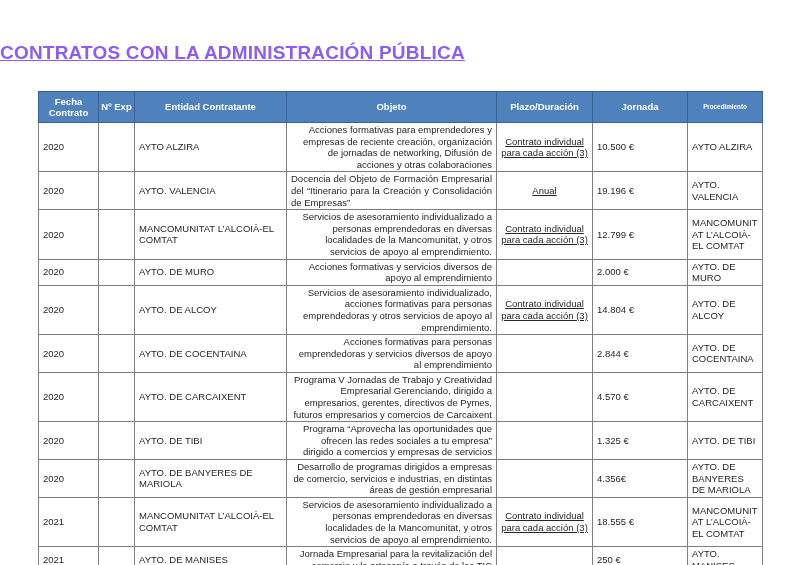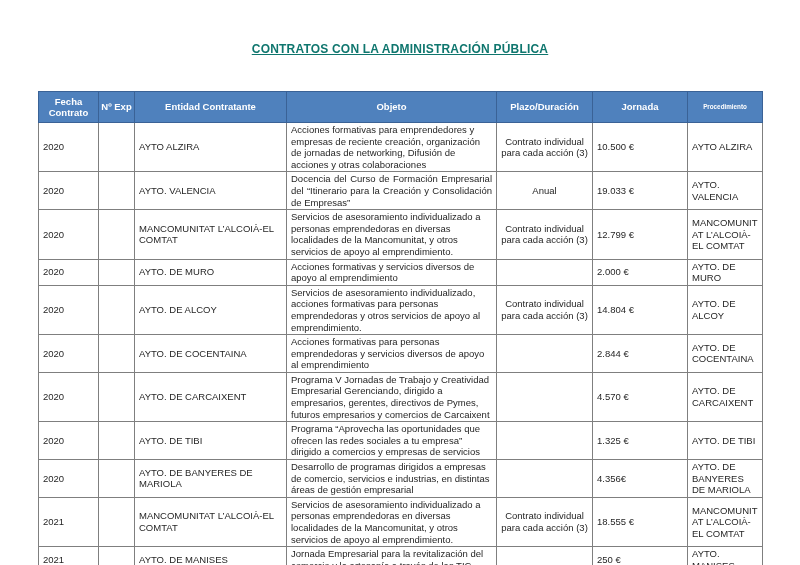--- a/index.html
+++ b/index.html
@@ -11,24 +11,24 @@
     background: #ffffff;
     font-family: "Liberation Sans", sans-serif;
     color: #262626;
     overflow: hidden;
   }
   .doc-title {
     position: absolute;
     top: 42px;
     left: 0;
     width: 100%;
-    text-align: center;
-    font-size: 12px;
+    text-align: left;
+    font-size: 19px;
     font-weight: bold;
-    color: #0f766e;
+    color: #8b5cf6;
     text-decoration: underline;
     letter-spacing: 0.2px;
   }
   table.contracts {
     position: absolute;
     left: 38px;
     top: 91px;
     width: 724px;
     border-collapse: collapse;
     table-layout: fixed;
@@ -54,23 +54,23 @@
     font-size: 9.5px;
     line-height: 11.6px;
     padding: 1px 4px;
     vertical-align: middle;
     word-wrap: break-word;
     overflow-wrap: break-word;
   }
   td.c-fecha   { text-align: left; padding-left: 8px; }
   td.c-exp     { text-align: left; }
   td.c-entidad { text-align: left; padding-left: 7px; }
-  td.c-objeto  { text-align: left; padding: 1px 5px; }
+  td.c-objeto  { text-align: right; padding: 1px 5px; }
   td.c-objeto.justify { text-align: justify; }
-  td.c-plazo   { text-align: center; }
+  td.c-plazo   { text-align: center; text-decoration: underline; }
   td.c-importe { text-align: left; }
   td.c-proc    { text-align: left; padding-left: 6px; }
 </style>
 </head>
 <body>
 
 <div class="page">
   <div class="doc-title">CONTRATOS CON LA ADMINISTRACIÓN PÚBLICA</div>
 
   <table class="contracts">
@@ -101,23 +101,23 @@
       <td class="c-entidad">AYTO ALZIRA</td>
       <td class="c-objeto">Acciones formativas para emprendedores y empresas de reciente creación, organización de jornadas de networking, Difusión de acciones y otras colaboraciones</td>
       <td class="c-plazo">Contrato individual para cada acción (3)</td>
       <td class="c-importe">10.500 €</td>
       <td class="c-proc">AYTO ALZIRA</td>
     </tr>
         <tr>
       <td class="c-fecha">2020</td>
       <td class="c-exp"></td>
       <td class="c-entidad">AYTO. VALENCIA</td>
-      <td class="c-objeto justify">Docencia del Curso de Formación Empresarial del “Itinerario para la Creación y Consolidación de Empresas”</td>
+      <td class="c-objeto justify">Docencia del Objeto de Formación Empresarial del “Itinerario para la Creación y Consolidación de Empresas”</td>
       <td class="c-plazo">Anual</td>
-      <td class="c-importe">19.033 €</td>
+      <td class="c-importe">19.196 €</td>
       <td class="c-proc">AYTO. VALENCIA</td>
     </tr>
         <tr>
       <td class="c-fecha">2020</td>
       <td class="c-exp"></td>
       <td class="c-entidad">MANCOMUNITAT L’ALCOIÀ-EL COMTAT</td>
       <td class="c-objeto">Servicios de asesoramiento individualizado a personas emprendedoras en diversas localidades de la Mancomunitat, y otros servicios de apoyo al emprendimiento.</td>
       <td class="c-plazo">Contrato individual para cada acción (3)</td>
       <td class="c-importe">12.799 €</td>
       <td class="c-proc">MANCOMUNITAT L’ALCOIÀ-EL COMTAT</td>

